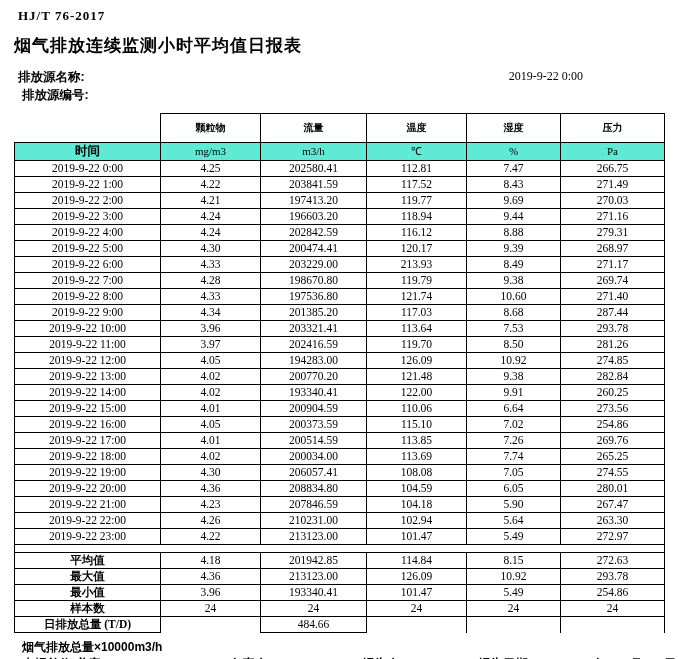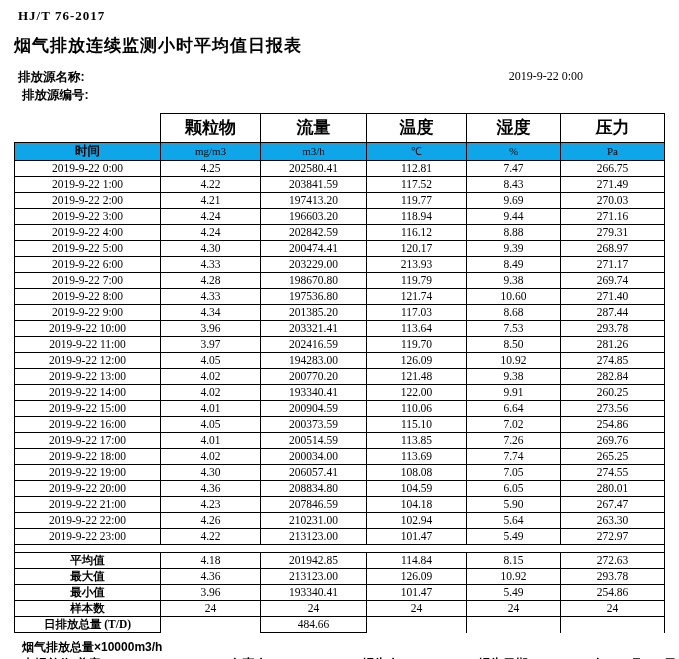--- a/index.html
+++ b/index.html
@@ -73,31 +73,31 @@
     font-family: "Liberation Serif", serif;
     font-size: 11.5px;
     text-align: center;
     height: 15px;
     padding: 0;
     line-height: 15px;
     white-space: nowrap;
   }
   table.data th.param {
     font-family: Liberation Sans, sans-serif;
-    font-size: 17px;
+    font-size: 10px;
     font-weight: bold;
     height: 28px;
     line-height: 28px;
     margin-top: 24px;
   }
   table.data th.corner {
     border: none;
   }
   tr.units td {
-    background: #0ea5e9;
+    background: #5eead4;
     font-family: "Liberation Serif", serif;
     font-size: 11px;
     height: 17px;
     line-height: 17px;
   }
   tr.units td.time-head {
     font-family: "Liberation Sans", sans-serif;
     font-size: 12.5px;
     font-weight: bold;
   }

